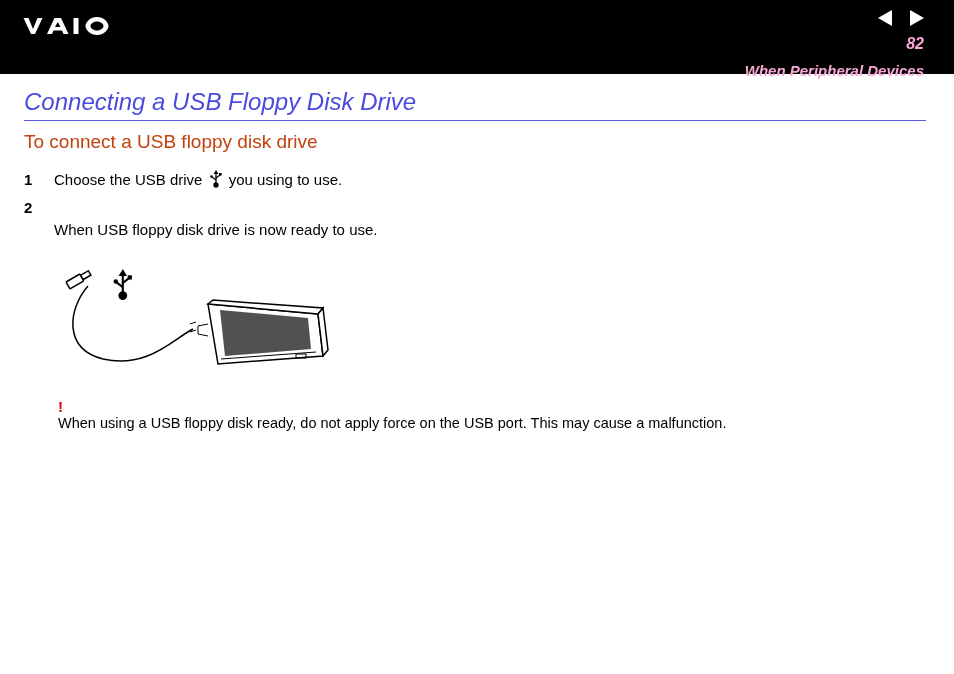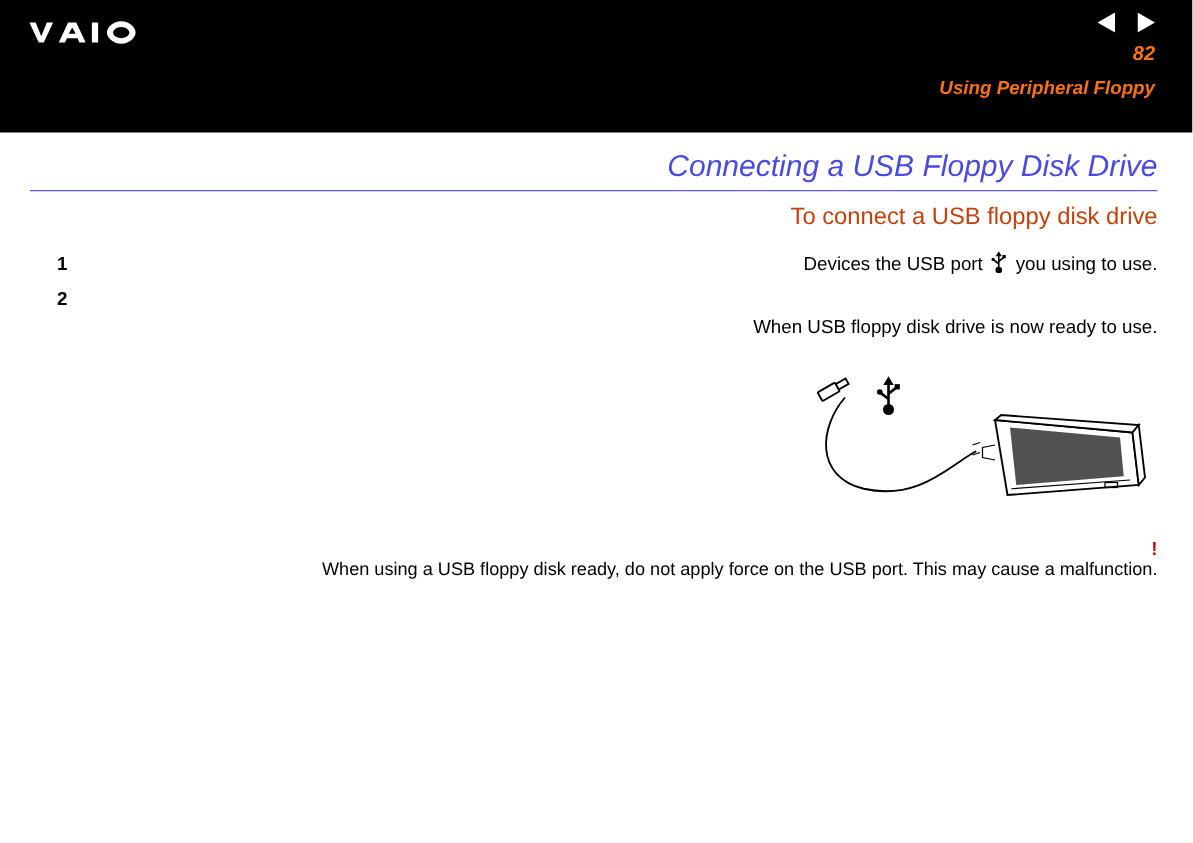--- a/index.html
+++ b/index.html
@@ -1,21 +1,21 @@
 <!DOCTYPE html>
 <html><head>
 <meta charset="utf-8">
 <style>
   * { box-sizing: border-box; margin: 0; padding: 0; }
   html, body { width: 954px; height: 674px; font-family: Arial, Helvetica, sans-serif; background: #fff; }
   .header {
     background: #000;
-    color: #f97316;
+    color: #f9a8d4;
     width: 100%;
-    height: 106px;
+    height: 74px;
     position: relative;
   }
   .logo {
     position: absolute;
     left: 22px;
     top: 12px;
     width: 100px;
     height: 28px;
   }
   .nav-arrows {
@@ -37,21 +37,20 @@
   .section-name {
     position: absolute;
     top: 62px;
     right: 30px;
     font-size: 15px;
     font-weight: bold;
     font-style: italic;
   }
   .content {
     padding: 14px 28px 0 24px;
-    text-align: right;
   }
   .title {
     color: #4a4ae0;
     font-style: italic;
     font-size: 24px;
     font-weight: normal;
     margin-bottom: 4px;
   }
   .hr { border: none; border-top: 1px solid #5a5ae0; margin-bottom: 10px; }
   .intro {
@@ -121,32 +120,32 @@
   </svg>
   <div class="nav-arrows">
     <svg width="14" height="16">
         <polygon points="14,0 14,16 0,8" fill="#fff"></polygon>
       </svg>
     <svg width="14" height="16">
         <polygon points="0,0 0,16 14,8" fill="#fff"></polygon>
       </svg>
   </div>
   <div class="page-number">82</div>
-  <div class="section-name">Using Peripheral Floppy</div>
+  <div class="section-name">When Peripheral Devices</div>
 </div>
 
 <div class="content">
   <h1 class="title">Connecting a USB Floppy Disk Drive</h1>
   <hr class="hr">
   <h2 class="subhead">To connect a USB floppy disk drive</h2>
 
   <ol class="steps">
     <li>
       <div class="step-body">
-        <span>Devices the USB port </span>
+        <span>Choose the USB drive </span>
         <svg class="usb-inline" width="14" height="18" viewBox="0 0 14 18">
           <g stroke="#000" stroke-width="1.3" fill="none">
             <circle cx="7" cy="15" r="2" fill="#000"></circle>
             <line x1="7" y1="15" x2="7" y2="2"></line>
             <polygon points="7,0 4.5,4 9.5,4" fill="#000" stroke="none"></polygon>
             <path d="M7 10 L3 7"></path>
             <circle cx="2.5" cy="6.5" r="1.3" fill="#000" stroke="none"></circle>
             <path d="M7 8 L11 5"></path>
             <rect x="10" y="3" width="2.6" height="2.6" fill="#000" stroke="none"></rect>
           </g>

